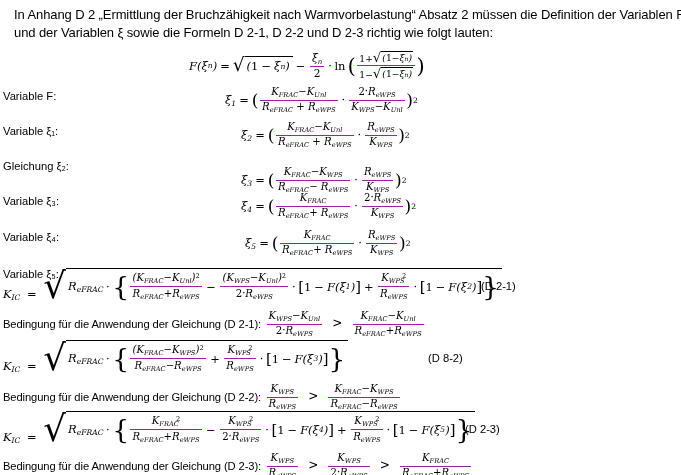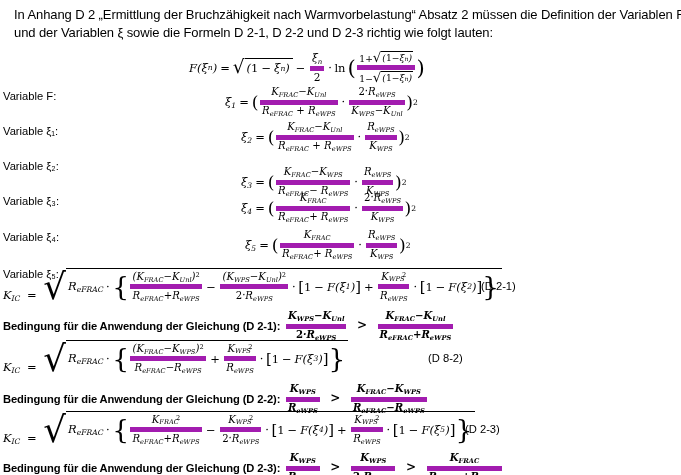--- a/index.html
+++ b/index.html
@@ -86,21 +86,21 @@
   
   .frac {
     display: inline-flex;
     flex-direction: column;
     vertical-align: middle;
     text-align: center;
     margin: 0 1.5px;
     font-size: 0.92em;
   }
   .frac > .num {
-    border-bottom: 5px solid #a21caf;
+    border-bottom: 1px solid #a21caf;
     padding: 0 2px 0.5px 2px;
     line-height: 1.15;
   }
   .frac > .den {
     padding: 0.5px 2px 0 2px;
     line-height: 1.15;
   }
   .fs { font-size: 0.88em; }
 
   
@@ -150,21 +150,20 @@
     white-space: nowrap;
   }
 
   
   .cond-row {
     position: absolute;
     left: 3px;
     width: 676px;
     display: flex;
     align-items: center;
-    font-weight: bold;
   }
   .cond-text {
     font-size: 11.2px;
     font-family: "Liberation Sans", sans-serif;
     white-space: nowrap;
     letter-spacing: -0.1px;
   }
   .gt {
     font-style: normal;
     font-family: "DejaVu Serif", serif;
@@ -231,21 +230,21 @@
           <span class="num"><span class="up">2</span>·<span>R</span><sub>eWPS</sub></span>
           <span class="den"><span>K</span><sub>WPS</sub>−<span>K</span><sub>Unl</sub></span>
         </span>
         <span class="paren d-par-2">)</span>
           <sup>2</sup>
       </span>
     </span>
   </div>
 
   <div class="var-row" style="top:120px;">
-    <span class="var-label">Variable ξ₂:</span>
+    <span class="var-label">Gleichung ξ₂:</span>
     <span class="var-body math" style="left:238px; top:1px;">
       <span><span>ξ</span><sub>2</sub></span>
       <span class="op">=</span>
       <span class="grp">
         <span class="paren d-par-2">(</span>
         <span class="frac fs">
           <span class="num"><span>K</span><sub>FRAC</sub>−<span>K</span><sub>Unl</sub></span>
           <span class="den"><span>R</span><sub>eFRAC</sub> + <span>R</span><sub>eWPS</sub></span>
         </span>
         <span class="dot">·</span>

